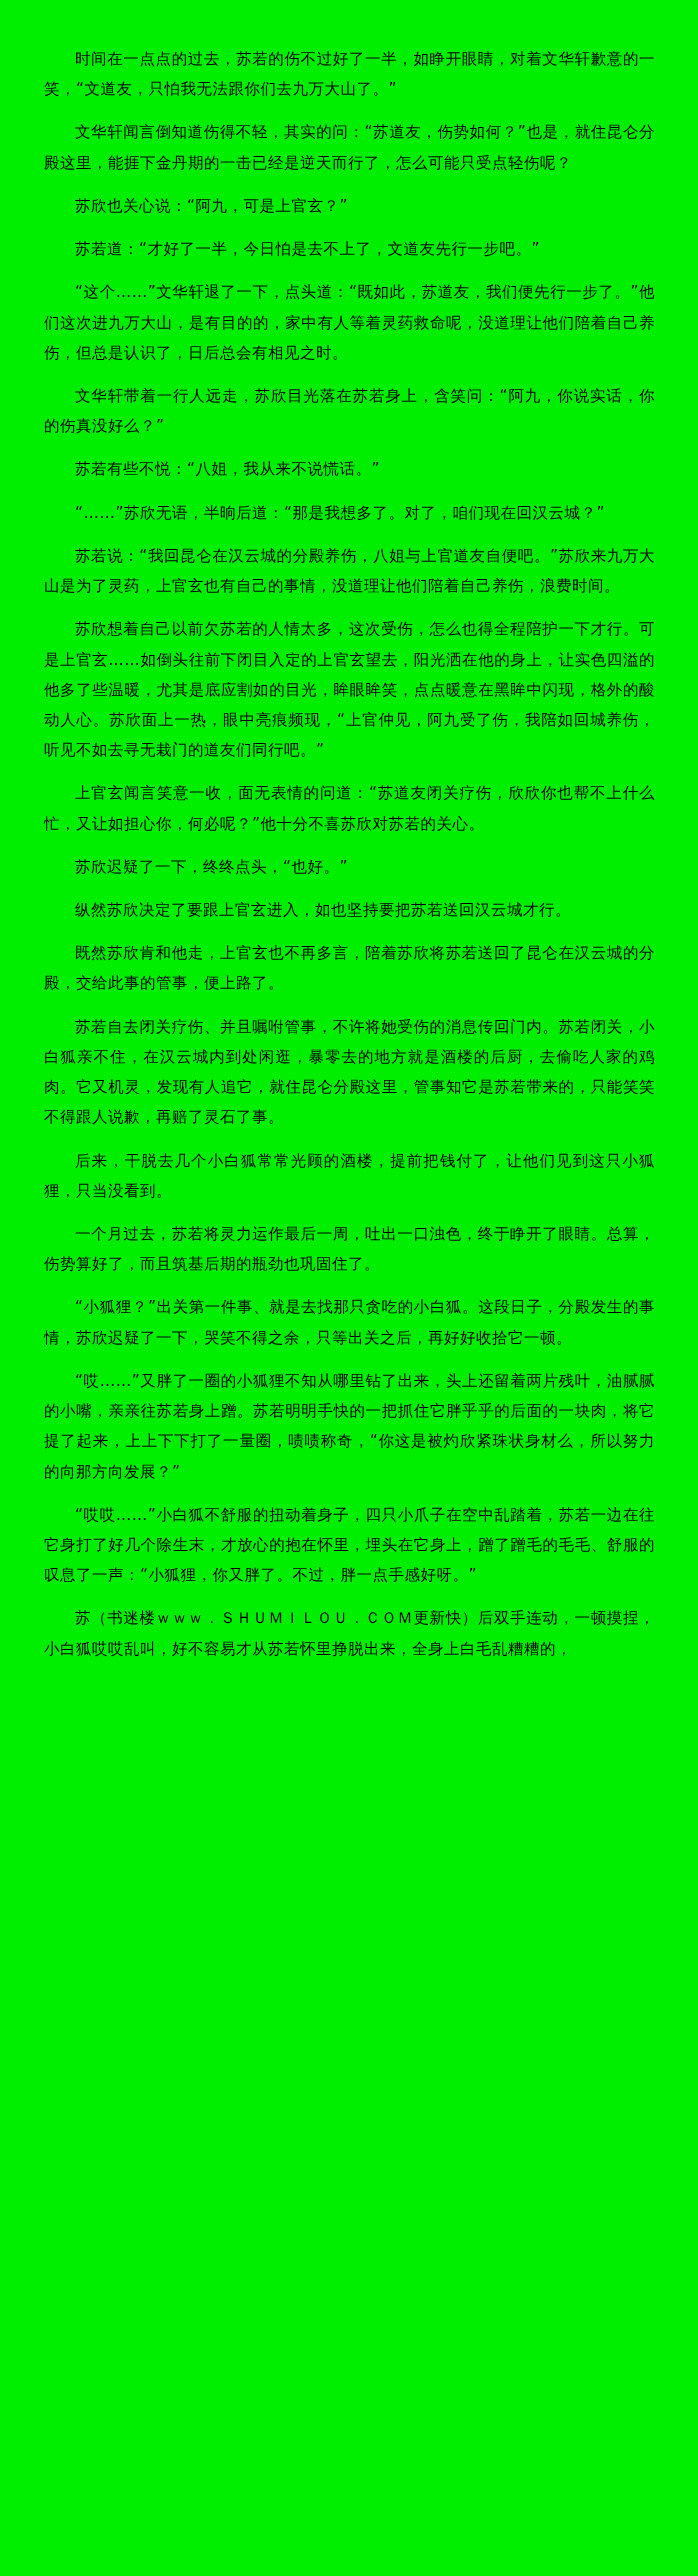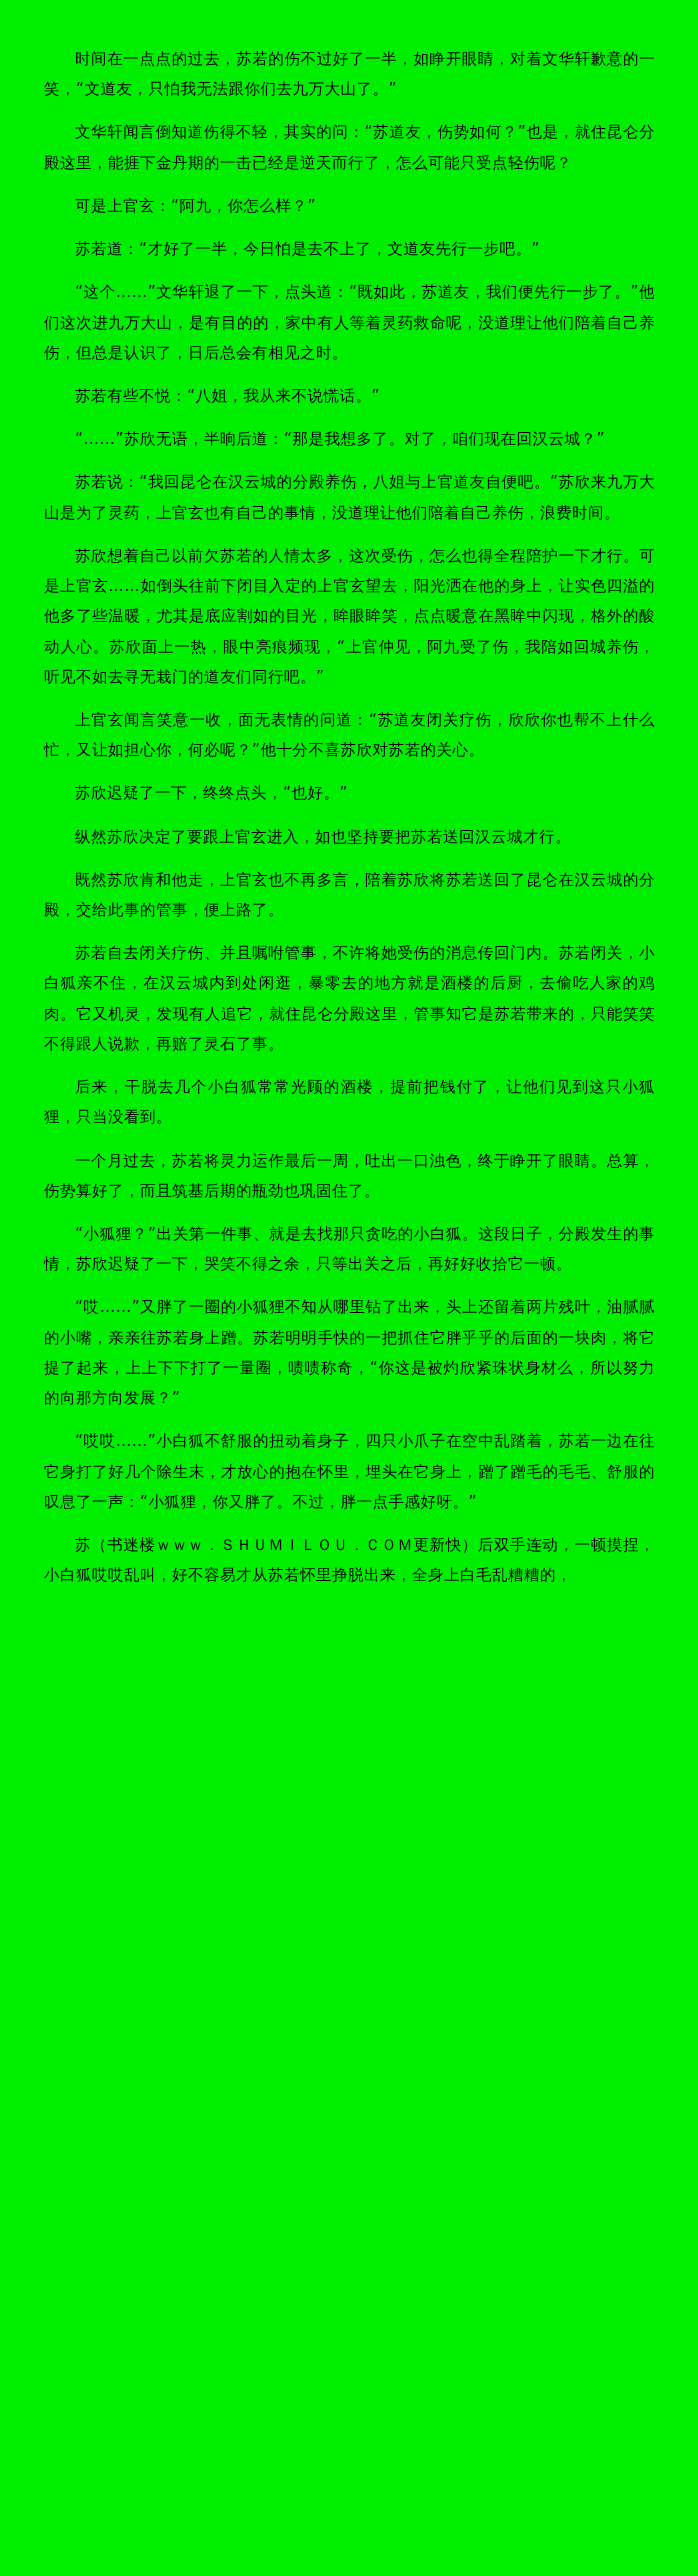--- a/index.html
+++ b/index.html
@@ -31,23 +31,24 @@
   .para:last-child {
     margin-bottom: 0;
   }
 </style>
 </head>
 <body style="background: rgb(0, 238, 0);">
 
 <div id="page" style="background: rgb(0, 238, 0); color: rgb(0, 0, 0); margin-top: 30px;">
   <div class="para">时间在一点点的过去，苏若的伤不过好了一半，如睁开眼睛，对着文华轩歉意的一笑，“文道友，只怕我无法跟你们去九万大山了。”</div>
   <div class="para">文华轩闻言倒知道伤得不轻，其实的问：“苏道友，伤势如何？”也是，就住昆仑分殿这里，能捱下金丹期的一击已经是逆天而行了，怎么可能只受点轻伤呢？</div>
-  <div class="para">可是上官玄：“阿九，你怎么样？”</div>
+  <div class="para">苏欣也关心说：“阿九，可是上官玄？”</div>
   <div class="para">苏若道：“才好了一半，今日怕是去不上了，文道友先行一步吧。”</div>
   <div class="para">“这个……”文华轩退了一下，点头道：“既如此，苏道友，我们便先行一步了。”他们这次进九万大山，是有目的的，家中有人等着灵药救命呢，没道理让他们陪着自己养伤，但总是认识了，日后总会有相见之时。</div>
+  <div class="para">文华轩带着一行人远走，苏欣目光落在苏若身上，含笑问：“阿九，你说实话，你的伤真没好么？”</div>
   <div class="para">苏若有些不悦：“八姐，我从来不说慌话。”</div>
   <div class="para">“……”苏欣无语，半晌后道：“那是我想多了。对了，咱们现在回汉云城？”</div>
   <div class="para">苏若说：“我回昆仑在汉云城的分殿养伤，八姐与上官道友自便吧。”苏欣来九万大山是为了灵药，上官玄也有自己的事情，没道理让他们陪着自己养伤，浪费时间。</div>
   <div class="para">苏欣想着自己以前欠苏若的人情太多，这次受伤，怎么也得全程陪护一下才行。可是上官玄……如倒头往前下闭目入定的上官玄望去，阳光洒在他的身上，让实色四溢的他多了些温暖，尤其是底应割如的目光，眸眼眸笑，点点暖意在黑眸中闪现，格外的酸动人心。苏欣面上一热，眼中亮痕频现，“上官仲见，阿九受了伤，我陪如回城养伤，听见不如去寻无栽门的道友们同行吧。”</div>
   <div class="para">上官玄闻言笑意一收，面无表情的问道：“苏道友闭关疗伤，欣欣你也帮不上什么忙，又让如担心你，何必呢？”他十分不喜苏欣对苏若的关心。</div>
   <div class="para">苏欣迟疑了一下，终终点头，“也好。”</div>
   <div class="para">纵然苏欣决定了要跟上官玄进入，如也坚持要把苏若送回汉云城才行。</div>
   <div class="para">既然苏欣肯和他走，上官玄也不再多言，陪着苏欣将苏若送回了昆仑在汉云城的分殿，交给此事的管事，便上路了。</div>
   <div class="para">苏若自去闭关疗伤、并且嘱咐管事，不许将她受伤的消息传回门内。苏若闭关，小白狐亲不住，在汉云城内到处闲逛，暴零去的地方就是酒楼的后厨，去偷吃人家的鸡肉。它又机灵，发现有人追它，就住昆仑分殿这里，管事知它是苏若带来的，只能笑笑不得跟人说歉，再赔了灵石了事。</div>
   <div class="para">后来，干脱去几个小白狐常常光顾的酒楼，提前把钱付了，让他们见到这只小狐狸，只当没看到。</div>

